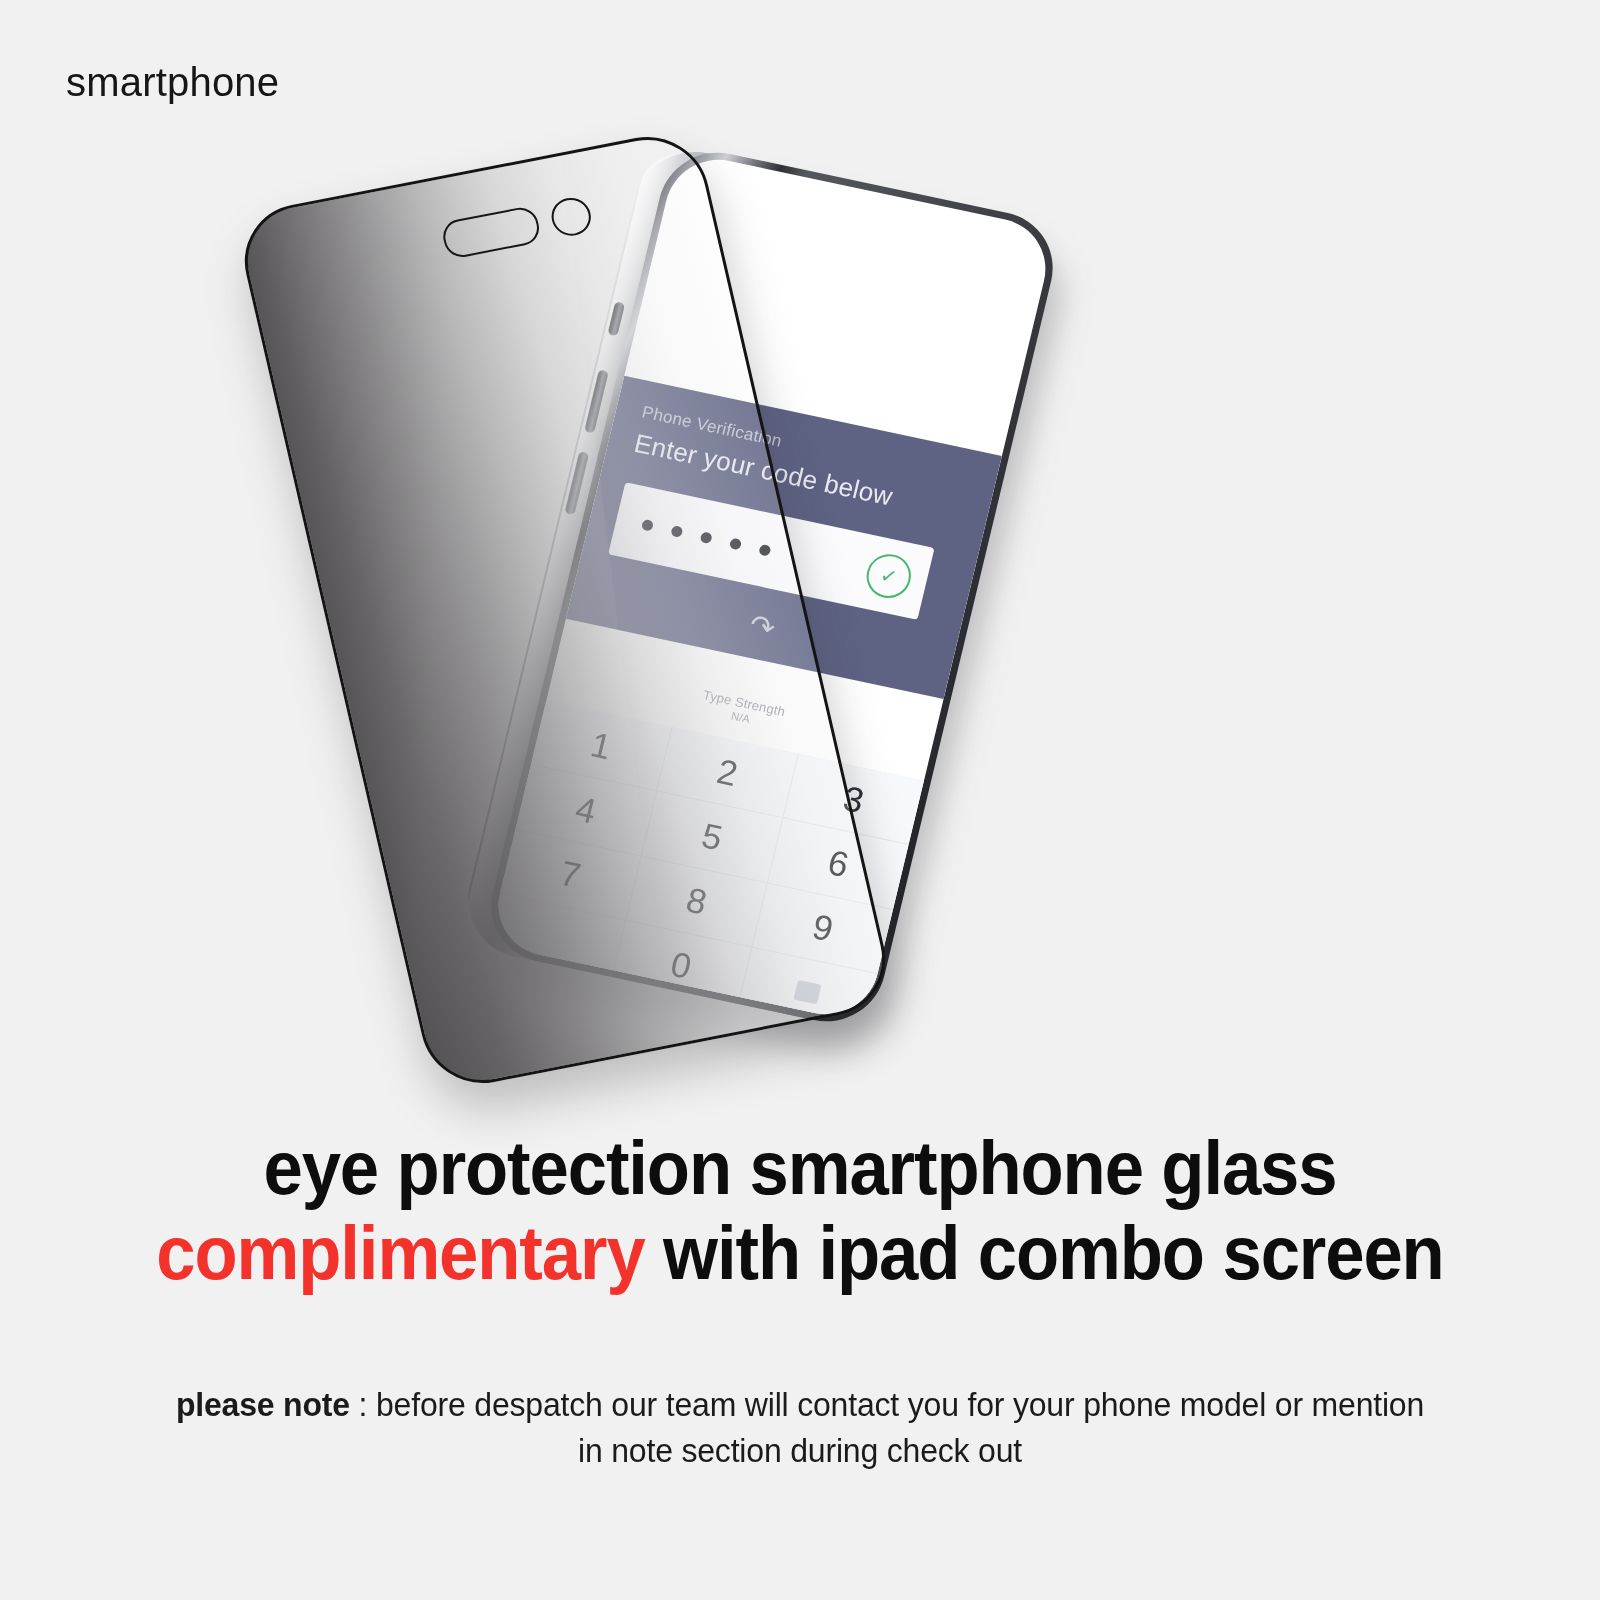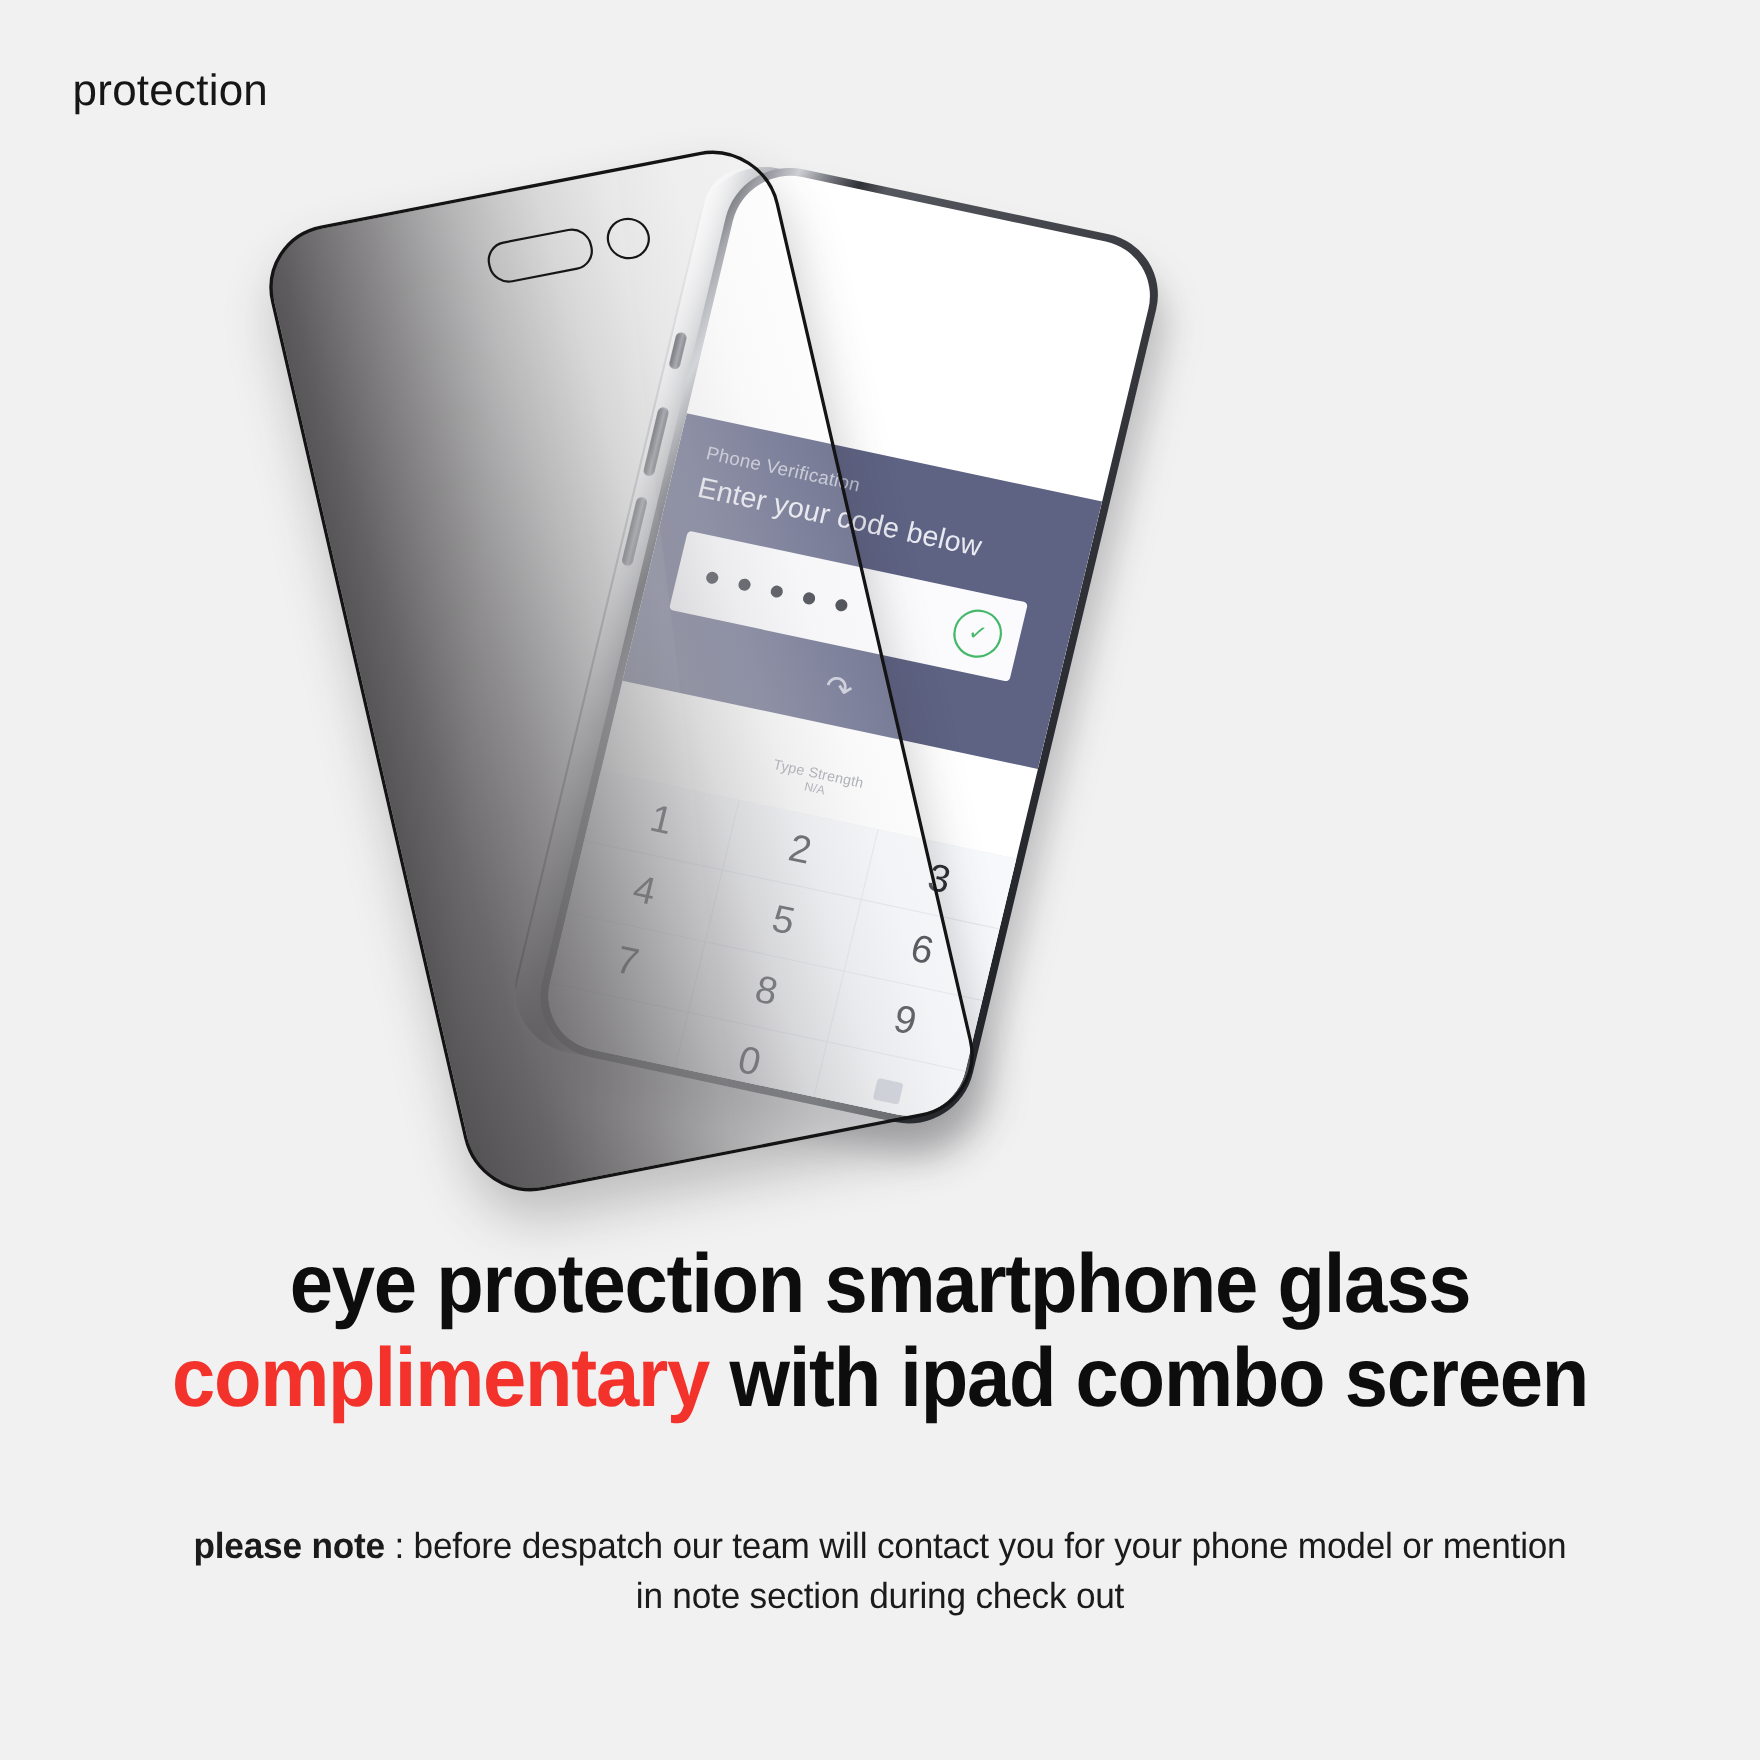--- a/index.html
+++ b/index.html
@@ -243,21 +243,21 @@
     color:#1b1b1b;
     letter-spacing:-0.2px;
     transform:scaleX(0.97);
     transform-origin:50% 0;
   }
   #note b{ font-weight:700; }
 </style>
 </head>
 <body>
 
-<div id="brand">protection</div>
+<div id="brand">smartphone</div>
 
 <div id="hero">
 
   <div id="phone-wrap">
     <div id="phone-shadow"></div>
     <div id="phone-rail"></div>
     <div id="phone-rail-hl"></div>
     <div class="side-btn" id="btn-silence"></div>
     <div class="side-btn" id="btn-volup"></div>
     <div class="side-btn" id="btn-voldn"></div>

